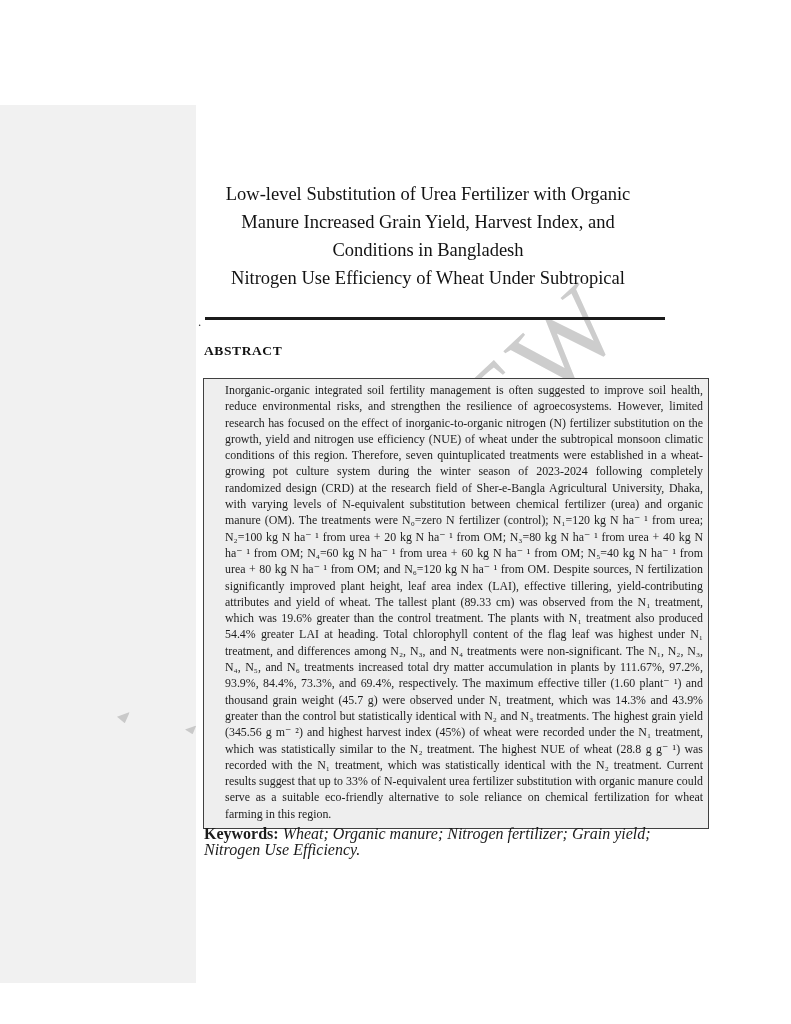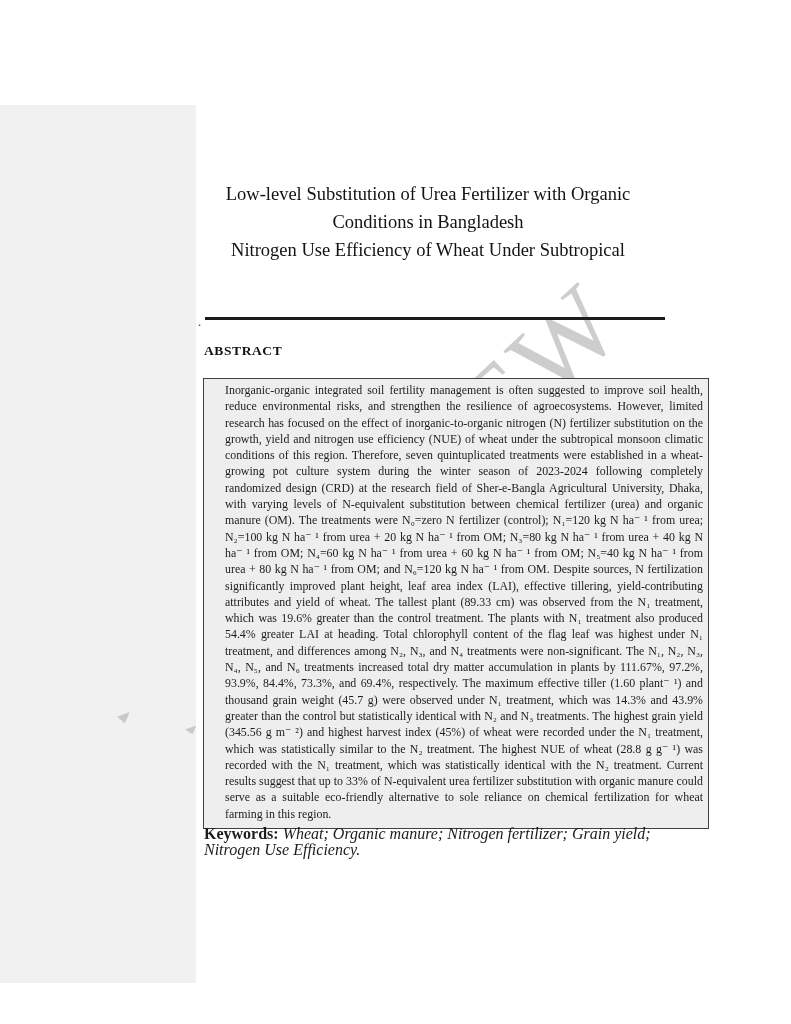--- a/index.html
+++ b/index.html
@@ -148,20 +148,21 @@
   <div class="side-strip"></div>
 
   <div class="watermark">PREVIEW</div>
   <div class="wm-frag frag1"></div>
   <div class="wm-frag frag2"></div>
 
   <div class="content">
 
     <h1 class="title">
       <span class="tl">Low-level Substitution of Urea Fertilizer with Organic</span>
+      <span class="tl">Manure Increased Grain Yield, Harvest Index, and</span>
       <span class="tl">Conditions in Bangladesh</span>
       <span class="tl">Nitrogen Use Efficiency of Wheat Under Subtropical</span>
     </h1>
 
     <div class="rule"></div>
 
     <span class="stray-dot">.</span>
 
     <h2 class="abs-head">ABSTRACT</h2>
 

